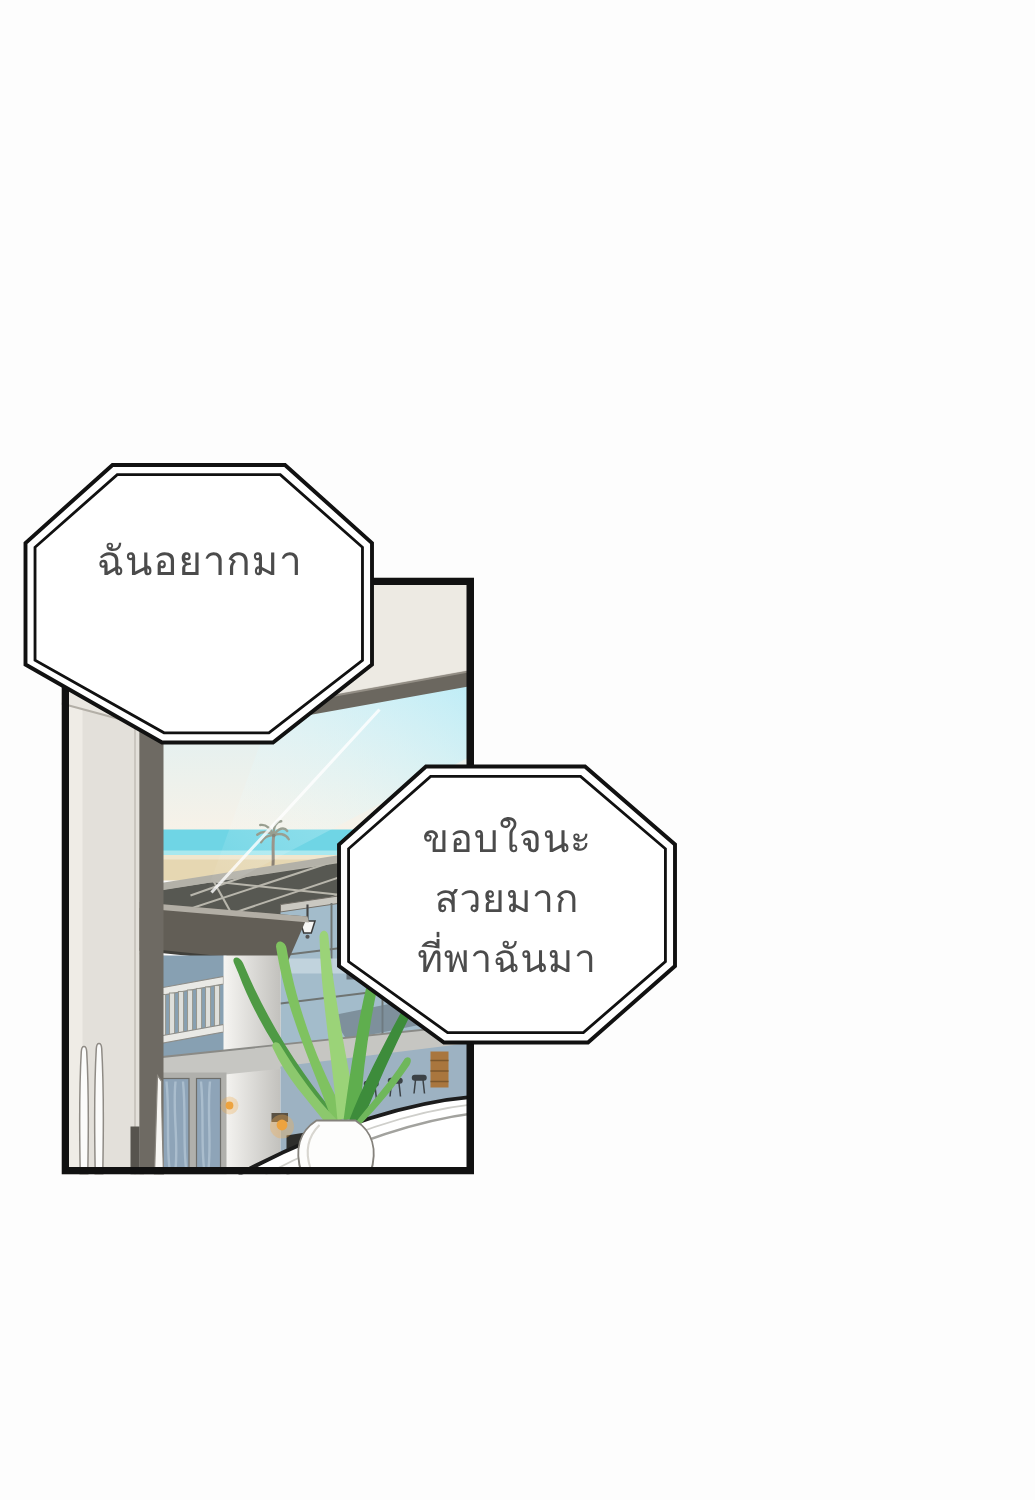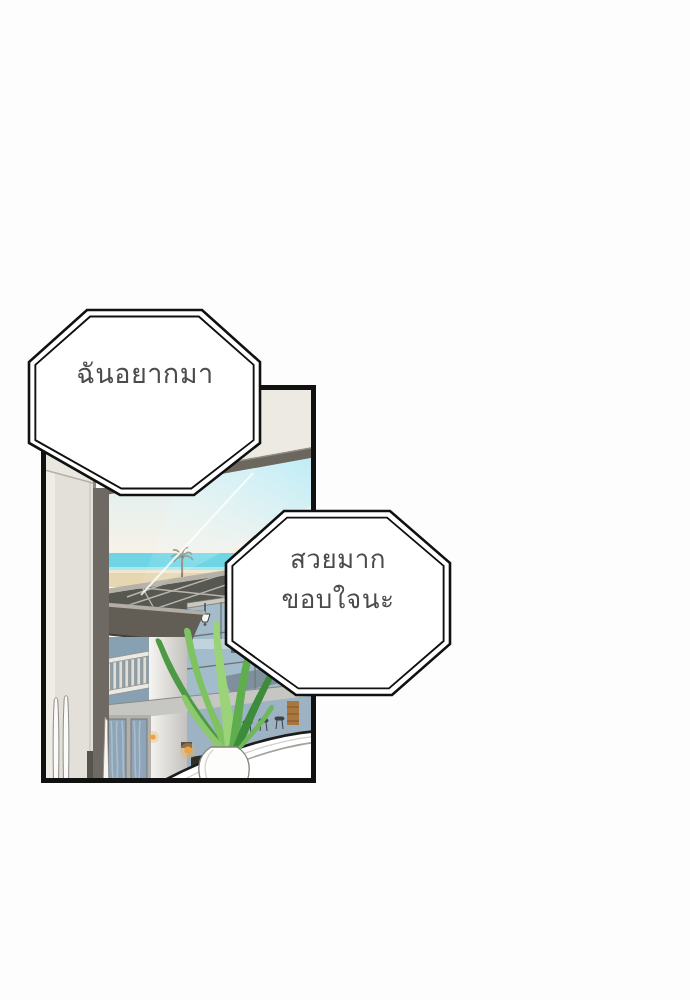--- a/index.html
+++ b/index.html
@@ -229,34 +229,35 @@
             <path d="M12.5,398 C12,372 11.8,340 13.2,316 C13.5,311.5 16.5,311.5 16.8,316 C18.2,340 18,372 17.5,398 Z"></path>
             <path d="M22.5,398 C22,372 21.8,338 23.2,314 C23.5,309.5 26.5,309.5 26.8,314 C28.2,338 28,372 27.5,398 Z"></path>
           </g>
         </g>
 
         <rect x="2.5" y="2.5" width="270" height="393" fill="none" stroke="#111111" stroke-width="5"></rect>
       </g>
     </svg>
   </div>
 
-  <div class="bubble" style="left:27px;top:308px;width:236px;height:190px;">
+  <div class="bubble" style="left:15px;top:308px;width:236px;height:190px;">
     <svg width="236" height="190" viewBox="0 0 236 190">
       <polygon points="60,2 175,2 233,54 233,135 167,187 93,187 2,135 2,54" fill="#ffffff" stroke="#111111" stroke-width="2.6" stroke-linejoin="miter"></polygon>
       <polygon points="60,2 175,2 233,54 233,135 167,187 93,187 2,135 2,54" fill="none" stroke="#111111" stroke-width="2" transform="translate(117.5 94.5) scale(0.945 0.93) translate(-117.5 -94.5)"></polygon>
     </svg>
     <div class="bubble-text bubble1-text">
       <div>ฉันอยากมา</div>
     </div>
   </div>
 
   <div class="bubble" style="left:224px;top:509px;width:228px;height:188px;">
     <svg width="228" height="188" viewBox="0 0 228 188">
       <polygon points="60,2 166,2 226,54 226,135 168,186 72,186 2,135 2,54" fill="#ffffff" stroke="#111111" stroke-width="2.6" stroke-linejoin="miter"></polygon>
       <polygon points="60,2 166,2 226,54 226,135 168,186 72,186 2,135 2,54" fill="none" stroke="#111111" stroke-width="2" transform="translate(114 94) scale(0.943 0.928) translate(-114 -94)"></polygon>
     </svg>
     <div class="bubble-text bubble2-text">
+      <div>ขอบใจนะ</div>
       <div>สวยมาก</div>
-      <div>ขอบใจนะ</div>
+      <div>ที่พาฉันมา</div>
     </div>
   </div>
 
 </div>
 
 </body></html>

